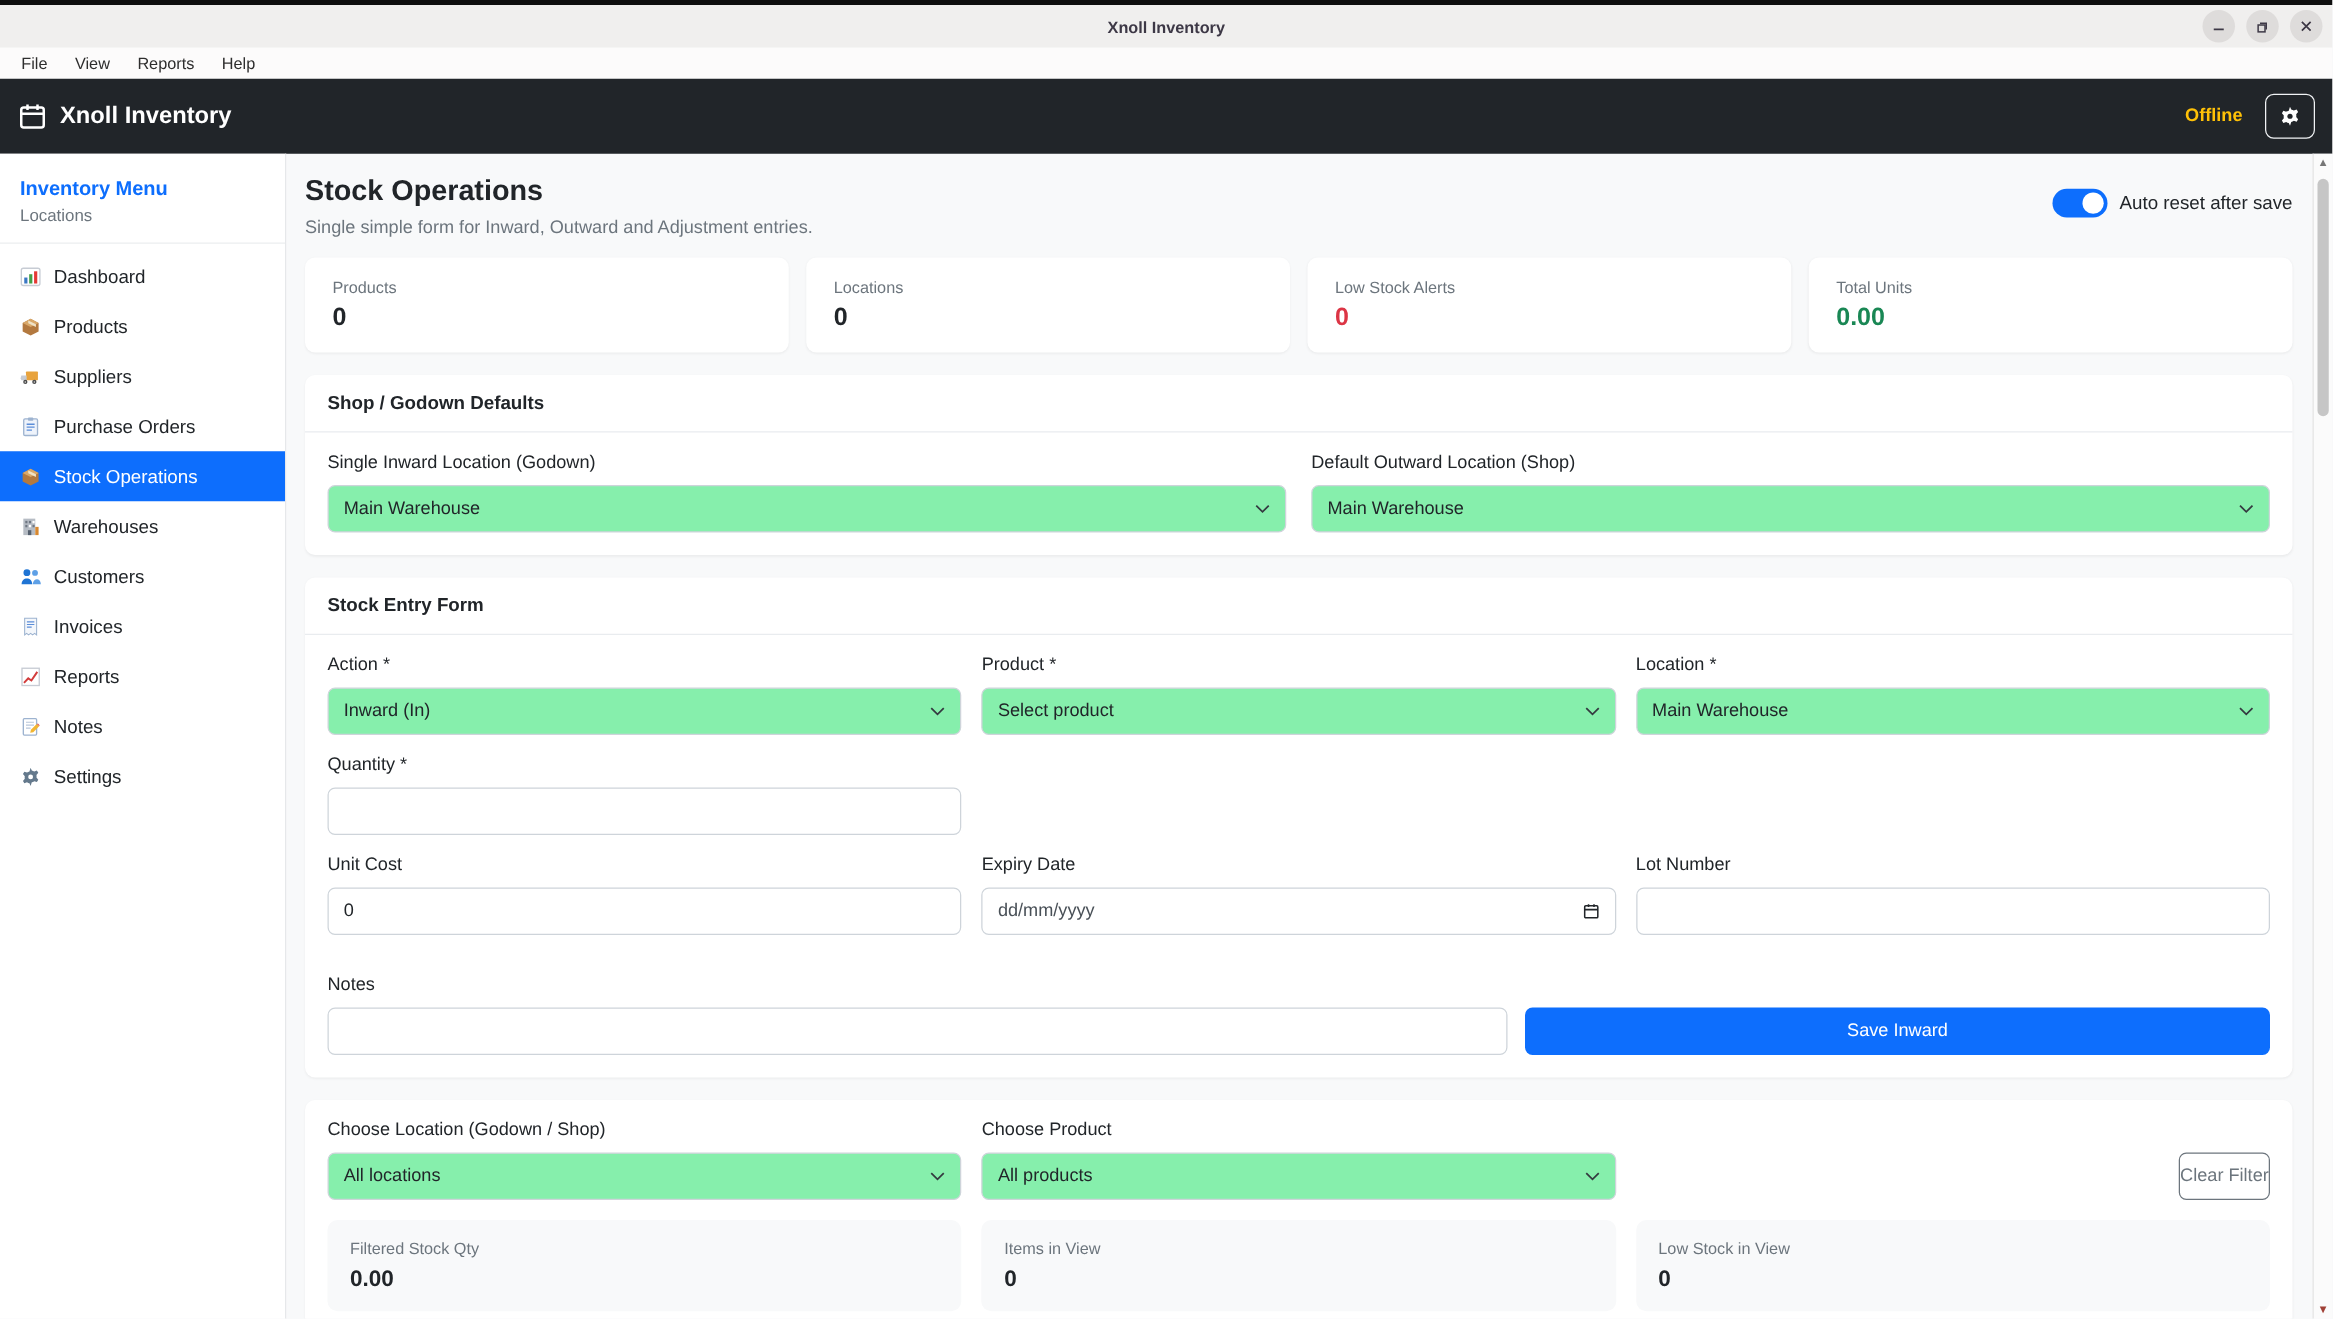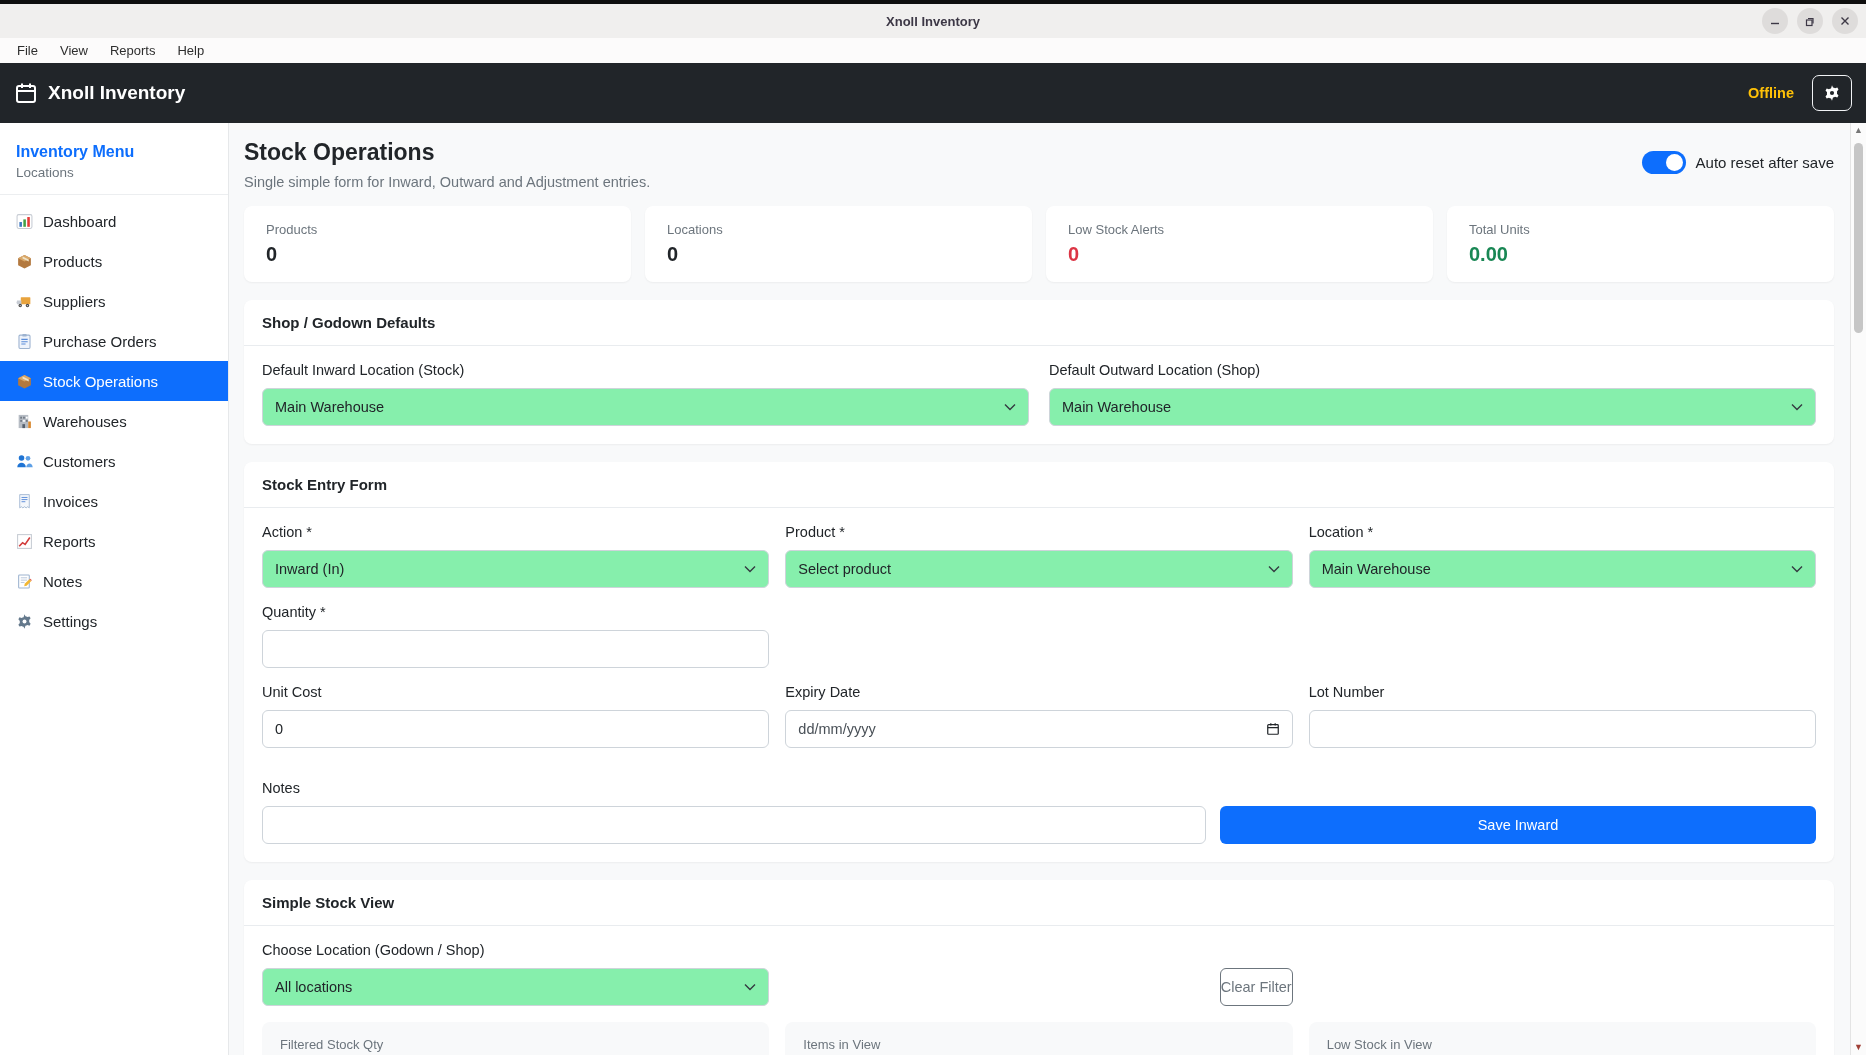--- a/index.html
+++ b/index.html
@@ -294,21 +294,21 @@
         <div class="stat-label">Total Units</div>
         <div class="stat-value tone-success">0.00</div>
       </div>
     </div>
 
     <div class="card">
       <div class="card-header">Shop / Godown Defaults</div>
       <div class="card-body">
         <div class="grid-2">
           <div>
-            <div class="field-label">Default Inward Location (Stock)</div>
+            <div class="field-label">Single Inward Location (Godown)</div>
             <div class="select-box">
               <span>Main Warehouse</span>
               <svg width="12" height="8" viewBox="0 0 12 8">
                   <path d="M1 1.5l5 5 5-5" fill="none" stroke="#343a40" stroke-width="1.4"></path>
                 </svg>
             </div>
           </div>
           <div>
             <div class="field-label">Default Outward Location (Shop)</div>
             <div class="select-box">
@@ -387,27 +387,35 @@
             <div class="notes-col">
               <input class="text-input" value="" style="">
             </div>
             <button class="btn-primary">Save Inward</button>
           </div>
         </div>
       </div>
     </div>
 
     <div class="card">
-      <div class="card-header">Simple Stock View</div>
       <div class="card-body">
         <div class="grid-3">
           <div>
             <div class="field-label">Choose Location (Godown / Shop)</div>
             <div class="select-box">
               <span>All locations</span>
+              <svg width="12" height="8" viewBox="0 0 12 8">
+                  <path d="M1 1.5l5 5 5-5" fill="none" stroke="#343a40" stroke-width="1.4"></path>
+                </svg>
+            </div>
+          </div>
+          <div>
+            <div class="field-label">Choose Product</div>
+            <div class="select-box">
+              <span>All products</span>
               <svg width="12" height="8" viewBox="0 0 12 8">
                   <path d="M1 1.5l5 5 5-5" fill="none" stroke="#343a40" stroke-width="1.4"></path>
                 </svg>
             </div>
           </div>
           <div class="filter-cell">
             <button class="btn-outline">Clear Filter</button>
           </div>
         </div>
 

